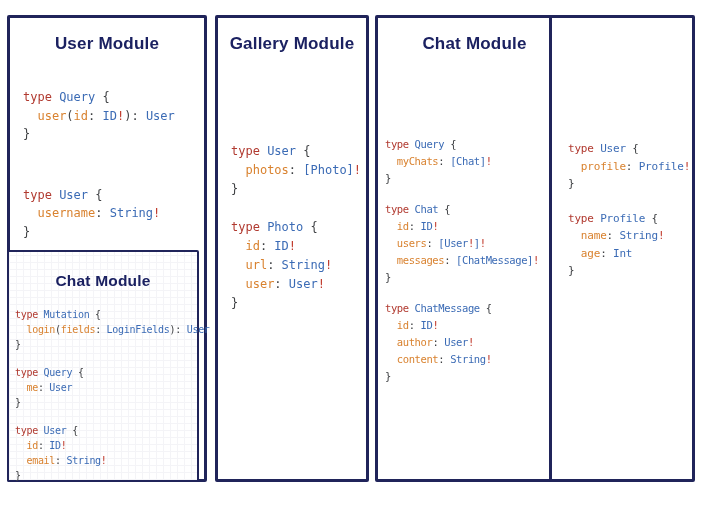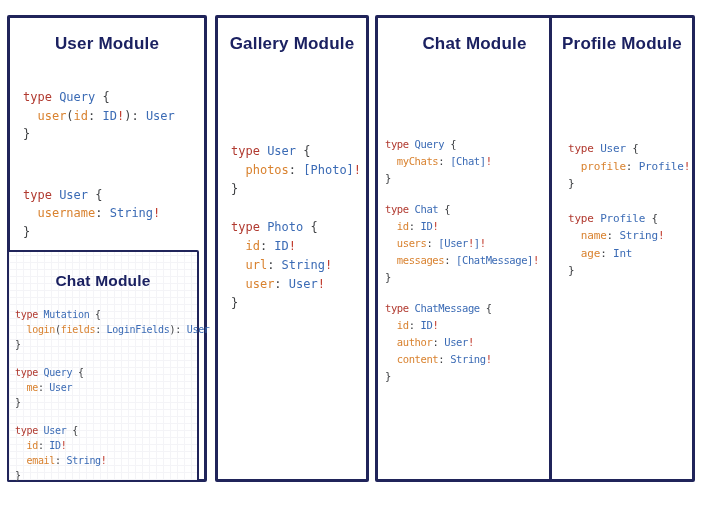--- a/index.html
+++ b/index.html
@@ -80,17 +80,16 @@
     <div class="title">Gallery Module</div>
     <div class="code"><div class="block"><div class="ln"><span class="tok-k">type </span><span class="tok-t">User </span><span class="tok-p">{</span></div><div class="ln"><span class="tok-p">  </span><span class="tok-f">photos</span><span class="tok-p">: </span><span class="tok-t">[Photo]</span><span class="tok-b">!</span></div><div class="ln"><span class="tok-p">}</span></div></div><div class="block"><div class="ln"><span class="tok-k">type </span><span class="tok-t">Photo </span><span class="tok-p">{</span></div><div class="ln"><span class="tok-p">  </span><span class="tok-f">id</span><span class="tok-p">: </span><span class="tok-t">ID</span><span class="tok-b">!</span></div><div class="ln"><span class="tok-p">  </span><span class="tok-f">url</span><span class="tok-p">: </span><span class="tok-t">String</span><span class="tok-b">!</span></div><div class="ln"><span class="tok-p">  </span><span class="tok-f">user</span><span class="tok-p">: </span><span class="tok-t">User</span><span class="tok-b">!</span></div><div class="ln"><span class="tok-p">}</span></div></div></div>
   </div>
 
   <div class="module m-chat">
     <div class="title">Chat Module</div>
     <div class="code"><div class="block"><div class="ln"><span class="tok-k">type </span><span class="tok-t">Query </span><span class="tok-p">{</span></div><div class="ln"><span class="tok-p">  </span><span class="tok-f">myChats</span><span class="tok-p">: </span><span class="tok-t">[Chat]</span><span class="tok-b">!</span></div><div class="ln"><span class="tok-p">}</span></div></div><div class="block"><div class="ln"><span class="tok-k">type </span><span class="tok-t">Chat </span><span class="tok-p">{</span></div><div class="ln"><span class="tok-p">  </span><span class="tok-f">id</span><span class="tok-p">: </span><span class="tok-t">ID</span><span class="tok-b">!</span></div><div class="ln"><span class="tok-p">  </span><span class="tok-f">users</span><span class="tok-p">: </span><span class="tok-t">[User</span><span class="tok-b">!</span><span class="tok-t">]</span><span class="tok-b">!</span></div><div class="ln"><span class="tok-p">  </span><span class="tok-f">messages</span><span class="tok-p">: </span><span class="tok-t">[ChatMessage]</span><span class="tok-b">!</span></div><div class="ln"><span class="tok-p">}</span></div></div><div class="block"><div class="ln"><span class="tok-k">type </span><span class="tok-t">ChatMessage </span><span class="tok-p">{</span></div><div class="ln"><span class="tok-p">  </span><span class="tok-f">id</span><span class="tok-p">: </span><span class="tok-t">ID</span><span class="tok-b">!</span></div><div class="ln"><span class="tok-p">  </span><span class="tok-f">author</span><span class="tok-p">: </span><span class="tok-t">User</span><span class="tok-b">!</span></div><div class="ln"><span class="tok-p">  </span><span class="tok-f">content</span><span class="tok-p">: </span><span class="tok-t">String</span><span class="tok-b">!</span></div><div class="ln"><span class="tok-p">}</span></div></div></div>
   </div>
 
   <div class="module m-profile">
-    <div class="title">Profile Module</div>
     <div class="code"><div class="block"><div class="ln"><span class="tok-k">type </span><span class="tok-t">User </span><span class="tok-p">{</span></div><div class="ln"><span class="tok-p">  </span><span class="tok-f">profile</span><span class="tok-p">: </span><span class="tok-t">Profile</span><span class="tok-b">!</span></div><div class="ln"><span class="tok-p">}</span></div></div><div class="block"><div class="ln"><span class="tok-k">type </span><span class="tok-t">Profile </span><span class="tok-p">{</span></div><div class="ln"><span class="tok-p">  </span><span class="tok-f">name</span><span class="tok-p">: </span><span class="tok-t">String</span><span class="tok-b">!</span></div><div class="ln"><span class="tok-p">  </span><span class="tok-f">age</span><span class="tok-p">: </span><span class="tok-t">Int</span></div><div class="ln"><span class="tok-p">}</span></div></div></div>
   </div>
 
 </div>
 
 </body></html>

